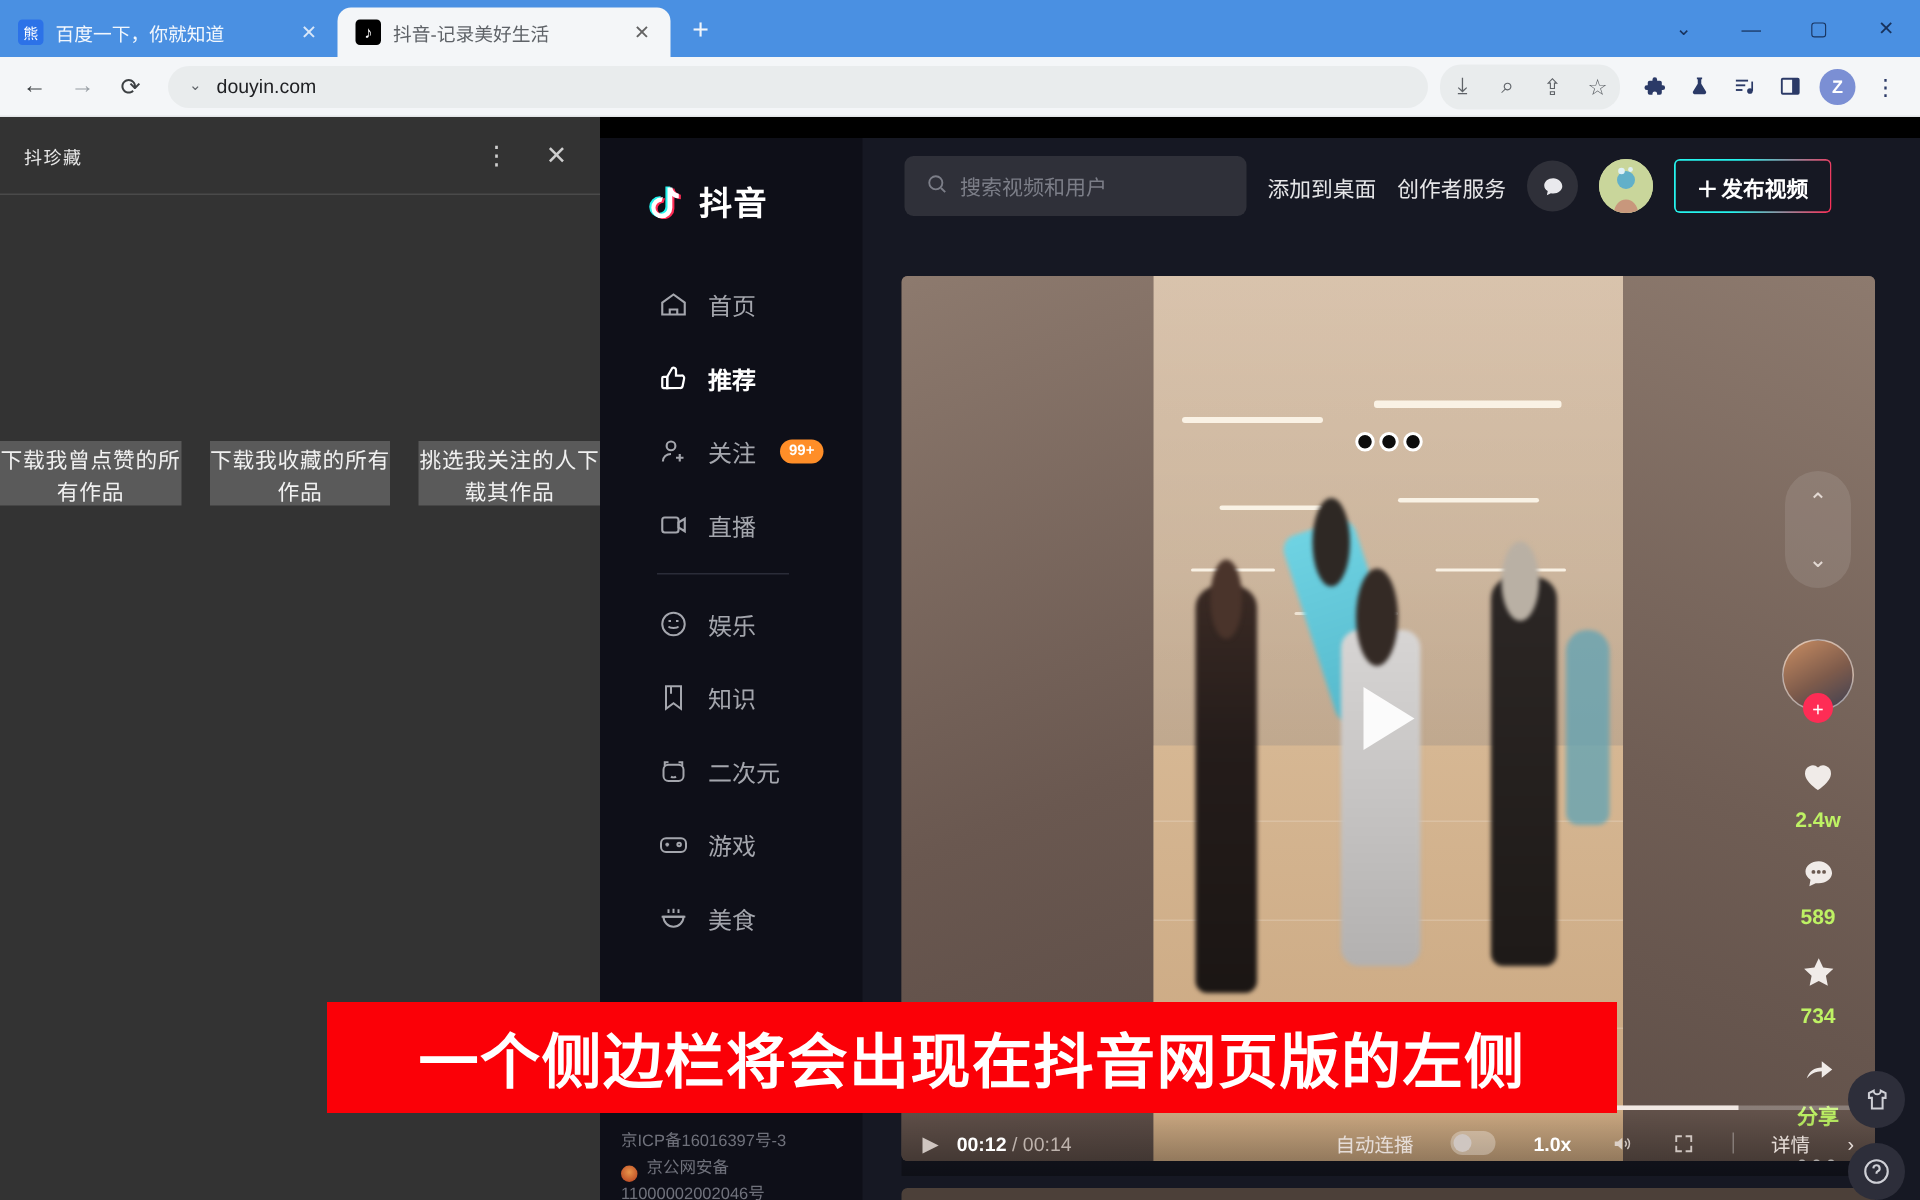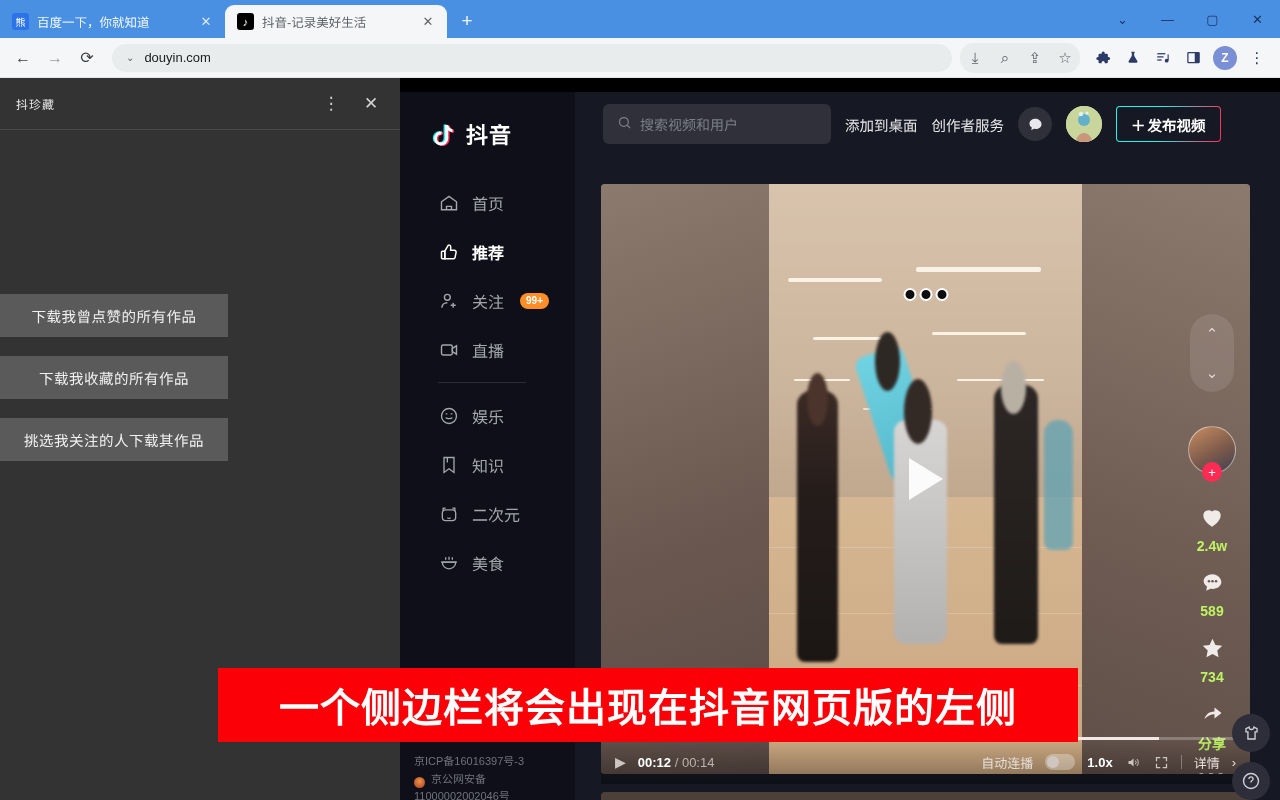--- a/index.html
+++ b/index.html
@@ -96,21 +96,21 @@
     content: "藏"; position: absolute; left: -1.5px; top: 0.5px; color: #25f4ee; z-index: -1;
   }
   .ext-title .glitch::after {
     content: "藏"; position: absolute; left: 1.5px; top: -0.5px; color: #fe2c55; z-index: -1;
   }
   .ext-actions { margin-left: auto; display: flex; align-items: center; gap: 6px; }
   .ext-ic {
     width: 34px; height: 34px; display: flex; align-items: center; justify-content: center;
     color: #cfcfcf; font-size: 17px;
   }
-  .ext-body { padding-top: 164px; display: flex; flex-direction: column; gap: 19px; }
+  .ext-body { padding-top: 164px; display: flex; flex-direction: row; align-items: center; gap: 19px; }
   .ext-btn {
     width: 228px; height: 43px; background: #5a5a5a; color: #f0f0f0;
     border: none; display: flex; align-items: center; justify-content: center;
     font-size: 14.5px; font-family: inherit; letter-spacing: .5px;
   }
 
   
   .douyin {
     position: absolute; left: 400px; top: 92px; width: 880px; height: 722px;
     background: #161823; color: #fff; overflow: hidden;
@@ -243,21 +243,21 @@
   
   .controls {
     position: absolute; left: 201px; bottom: 30px; width: 649px; height: 44px;
     display: flex; align-items: center; padding: 0 14px; gap: 12px;
     background: linear-gradient(180deg, rgba(0,0,0,0), rgba(0,0,0,.35));
     color: #e6ddd8; font-size: 13px;
   }
   .ctl-ic { display: flex; align-items: center; justify-content: center; font-size: 14px; opacity: .85; }
   .time .cur { color: #fff; font-weight: bold; }
   .time .dur { color: #bdb2ac; }
-  .ctl-right { margin-left: auto; display: flex; align-items: center; gap: 12px; }
+  .ctl-right { margin-left: auto; display: flex; align-items: center; gap: 25px; }
   .switch {
     width: 30px; height: 16px; border-radius: 8px; background: rgba(255,255,255,.3);
     position: relative;
   }
   .switch::after {
     content: ""; position: absolute; left: 2px; top: 2px; width: 12px; height: 12px;
     border-radius: 50%; background: #cfc6c1;
   }
   .speed { font-weight: bold; color: #fff; }
   .sep { width: 1px; height: 14px; background: rgba(255,255,255,.3); }
@@ -455,20 +455,30 @@
         <div class="dy-item">
           <span class="ico">
             <svg width="20" height="20" viewBox="0 0 24 24" fill="none" stroke="currentColor" stroke-width="1.6">
                 <path d="M5 8V5h3M19 8V5h-3"></path>
                 <rect x="4" y="7" width="16" height="13" rx="4"></rect>
                 <path d="M9 13h.01M15 13h.01"></path>
                 <path d="M10 16.5c1 .8 3 .8 4 0"></path>
               </svg>
           </span>
           <span>二次元</span>
+        </div>
+        <div class="dy-item">
+          <span class="ico">
+            <svg width="20" height="20" viewBox="0 0 24 24" fill="none" stroke="currentColor" stroke-width="1.6">
+                <rect x="2" y="7" width="20" height="11" rx="4"></rect>
+                <path d="M7 10.5v3M5.5 12h3"></path>
+                <circle cx="16.5" cy="12" r="1.4"></circle>
+              </svg>
+          </span>
+          <span>游戏</span>
         </div>
         <div class="dy-item">
           <span class="ico">
             <svg width="20" height="20" viewBox="0 0 24 24" fill="none" stroke="currentColor" stroke-width="1.6">
                 <path d="M4 11h16a8 8 0 0 1-8 8 8 8 0 0 1-8-8z"></path>
                 <path d="M8 8V5M12 8V4.5M16 8V5"></path>
                 <path d="M2.5 11h19"></path>
               </svg>
           </span>
           <span>美食</span>

